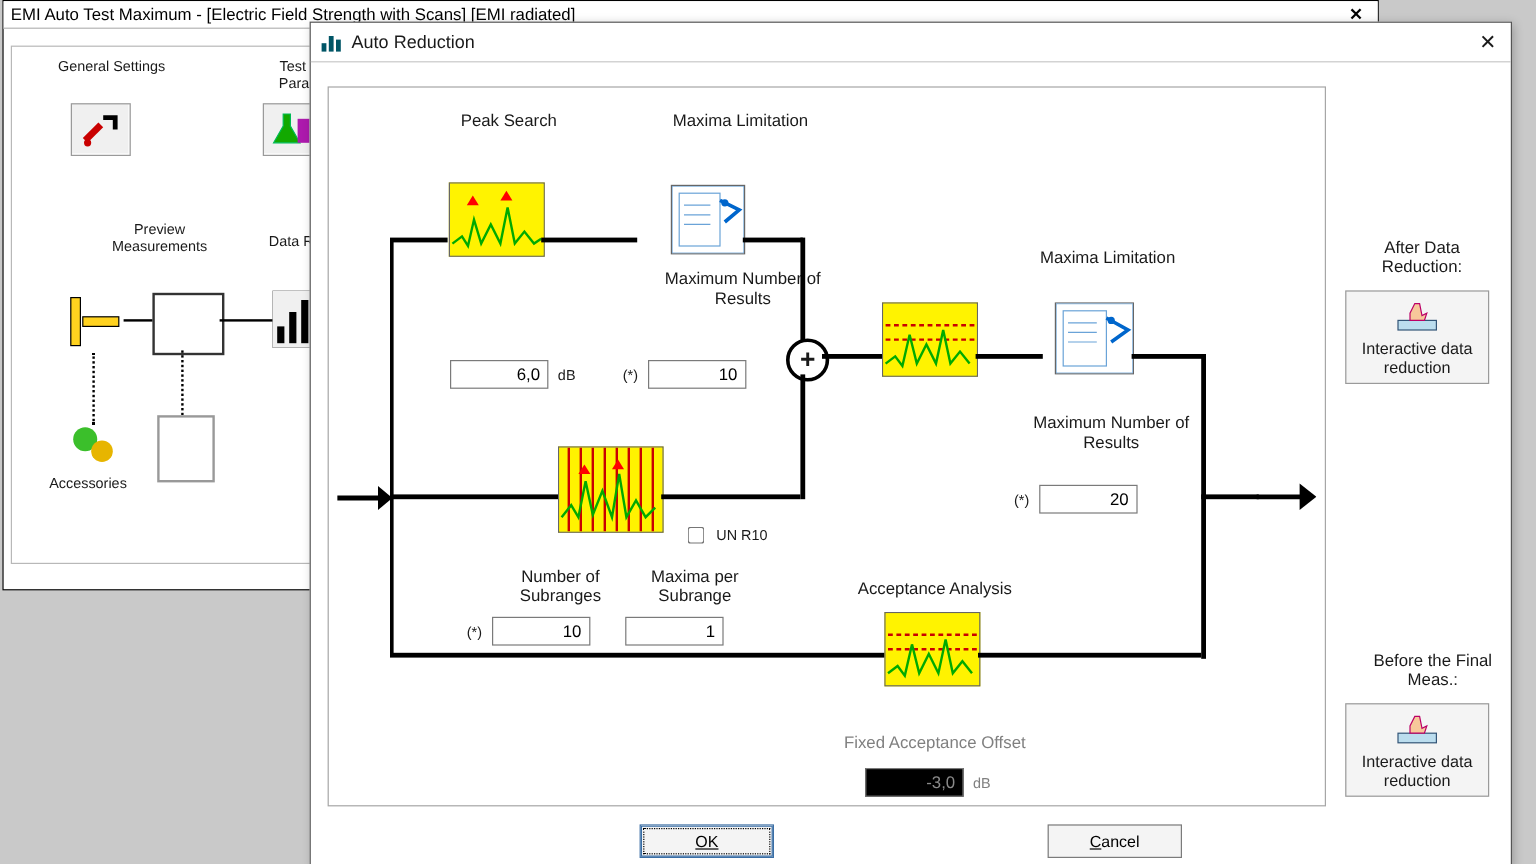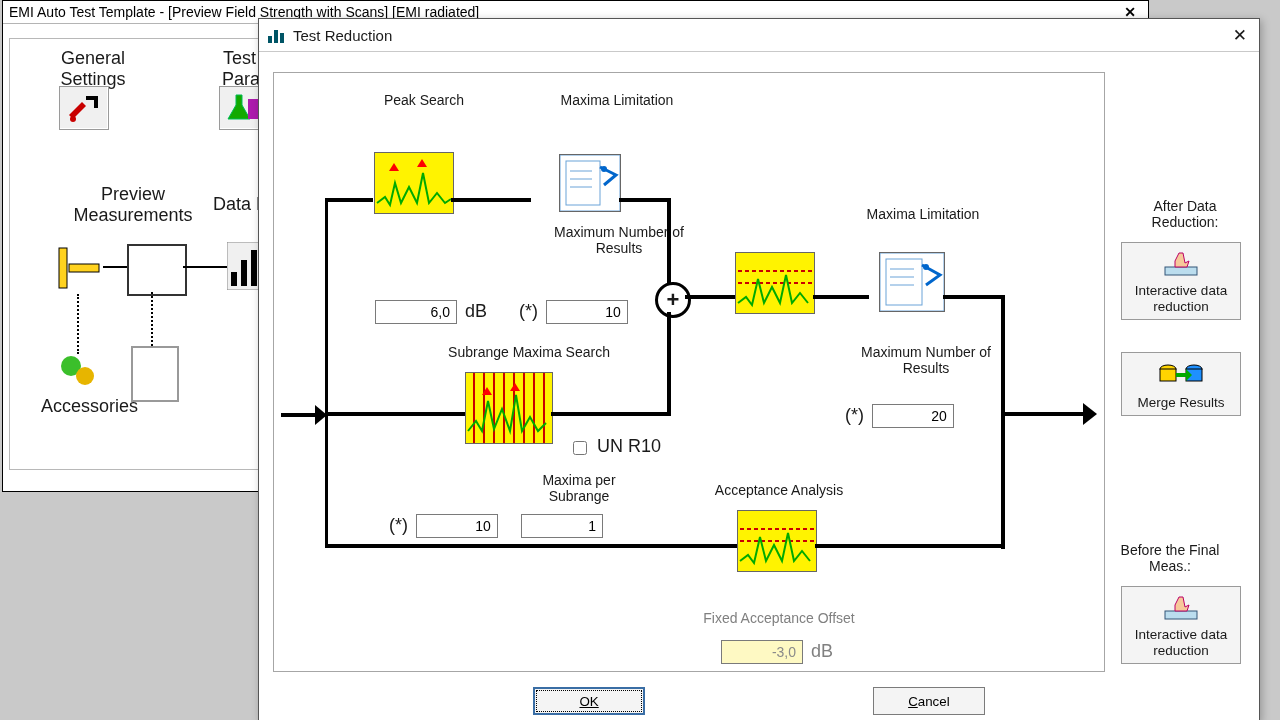--- a/index.html
+++ b/index.html
@@ -5,50 +5,50 @@
   html,body{margin:0;padding:0;width:1280px;height:720px;background:#c9c9c9;font-family:"Segoe UI",Tahoma,Arial,sans-serif;font-size:14px;color:#1a1a1a;overflow:hidden}
   .win{position:absolute;background:#fff;border:1px solid #4d6ea5}
   .titlebar{background:#fff;color:#000;height:22px;line-height:22px;padding:0 6px;border-bottom:1px solid #b4b4b4;display:flex;justify-content:space-between}
   .titlebar .ttl{white-space:nowrap;overflow:hidden}
   .titlebar .xbtn{font-weight:bold;cursor:default;padding:0 6px}
   
   #winbg{top:0;left:2px;width:1145px;height:490px;border:1px solid #000}
   #winbg .cnt{padding:8px 10px}
   #winbg .iconbtn{display:inline-block;background:#f0f0f0;border:1px solid #9a9a9a;padding:6px;margin:2px 0 8px;box-shadow:inset -1px -1px 0 #fff;}
   .sect{position:absolute;text-align:center}
-  .lbl{font-size:18px;color:#1a1a1a}
+  .lbl{font-size:12px;color:#1a1a1a}
   .groupbox{border:1px solid #b8b8b8;position:absolute;}
   
   #dlg{top:18px;left:258px;width:1000px;height:702px;border:1px solid #555;box-shadow:2px 2px 8px rgba(0,0,0,.25)}
   #dlg .dlghdr{height:24px;display:flex;align-items:center;padding:4px 8px;border-bottom:1px solid #c9c9c9}
   #dlg .dlghdr .ico{width:18px;height:18px;margin-right:8px;display:flex;align-items:flex-end;justify-content:center}
   #dlg .body{position:relative;height:630px}
   .panel{position:absolute;border:1px solid #a6a6a6;}
   .txtfld{border:1px solid #7a7a7a;background:#fff;height:22px;width:68px;text-align:right;padding:0 6px;font-family:inherit;font-size:14px}
-  .txtfld[disabled]{background:#fef9c3;color:#8a8a8a}
+  .txtfld[disabled]{background:#000000;color:#8a8a8a}
   .btn{background:#f4f4f4;border:1px solid #7b7b7b;height:28px;min-width:112px;cursor:default}
   .btn.focus{outline:1px dotted #000;outline-offset:-4px;border:1px solid #3a6ea5;box-shadow:0 0 0 1px #3a6ea5 inset}
   .chk{width:14px;height:14px;vertical-align:middle;margin-right:6px}
   .imgbox{display:inline-block;border:1px solid #666;background:#fff;padding:0}
   .imgbox.hl{background:#fff300}
   .sidebar-btn{position:absolute;border:1px solid #9a9a9a;background:#f4f4f4;width:110px;padding:6px 4px 4px;text-align:center}
   .sidebar-btn .ib{display:flex;justify-content:center;margin-bottom:4px}
   .cap{font-size:13.5px;line-height:16px}
   .small{font-size:13px}
   
   svg{display:block}
   .und{ text-decoration:underline }
   .arrow-r{position:absolute}
 </style>
 </head>
 <body>
 
 <div id="winbg" class="win">
   <div class="titlebar">
-     <span class="ttl">EMI Auto Test Template - [Preview Field Strength with Scans] [EMI radiated]</span>
+     <span class="ttl">EMI Auto Test Maximum - [Electric Field Strength with Scans] [EMI radiated]</span>
      <span class="xbtn">✕</span>
   </div>
   <div class="cnt" style="position:relative;height:460px">
     <div class="groupbox" style="left:6px;top:14px;width:1120px;height:430px"></div>
 
     <div class="sect" style="left:30px;top:24px;width:120px">
        <div class="lbl">General Settings</div>
     </div>
     <div class="sect" style="left:56px;top:60px">
       <span class="iconbtn">
@@ -114,21 +114,21 @@
 
 <div id="dlg" class="win">
   <div class="dlghdr">
      <span class="ico">
        <svg width="18" height="18">
           <rect x="1" y="10" width="4" height="7" fill="#056"></rect>
           <rect x="7" y="4" width="4" height="13" fill="#056"></rect>
           <rect x="13" y="7" width="4" height="10" fill="#056"></rect>
         </svg>
      </span>
-     <span style="font-size:15px">Test Reduction</span>
+     <span style="font-size:15px">Auto Reduction</span>
      <span style="margin-left:auto;font-size:17px;cursor:default;padding:0 4px">✕</span>
   </div>
 
   <div class="body">
 
     <div class="panel" style="left:14px;top:20px;width:830px;height:598px"></div>
 
     <svg class="arrow-r" style="left:22px;top:350px" width="46" height="26">
         <line x1="0" y1="13" x2="36" y2="13" stroke="#000" stroke-width="4"></line>
         <polygon points="34,3 46,13 34,23" fill="#000"></polygon>
@@ -172,21 +172,20 @@
     <div style="position:absolute;left:260px;top:248px">
        <span class="lbl" style="margin-right:4px">(*)</span>
        <input class="txtfld" value="10" style="">
     </div>
     <div style="position:absolute;left:360px;top:146px;width:50px;height:4px;background:#000"></div>
     <div style="position:absolute;left:408px;top:146px;width:4px;height:100px;background:#000"></div>
 
     <div style="position:absolute;left:396px;top:230px;width:30px;height:30px;border:3px solid #000;border-radius:50%;background:#fff;display:flex;align-items:center;justify-content:center;font-weight:bold;font-size:22px">+</div>
     <div style="position:absolute;left:426px;top:243px;width:50px;height:4px;background:#000"></div>
 
-    <div class="sect" style="left:140px;top:292px;width:260px">Subrange Maxima Search</div>
     <div class="imgbox hl" style="position:absolute;left:206px;top:320px">
       <svg width="86" height="70">
           <rect width="86" height="70" fill="#fff300"></rect>
         <g stroke="#c90000" stroke-width="2">
             <line x1="8" y1="0" x2="8" y2="70"></line>
             <line x1="18" y1="0" x2="18" y2="70"></line>
             <line x1="28" y1="0" x2="28" y2="70"></line>
             <line x1="38" y1="0" x2="38" y2="70"></line>
             <line x1="48" y1="0" x2="48" y2="70"></line>
             <line x1="58" y1="0" x2="58" y2="70"></line>
@@ -202,20 +201,24 @@
     </div>
     <div style="position:absolute;left:66px;top:360px;width:140px;height:4px;background:#000"></div>
     <div style="position:absolute;left:292px;top:360px;width:116px;height:4px;background:#000"></div>
     <div style="position:absolute;left:408px;top:260px;width:4px;height:104px;background:#000"></div>
 
     <div style="position:absolute;left:310px;top:384px">
        <input type="checkbox" class="chk" style="">
        <span class="lbl">UN R10</span>
     </div>
 
+    <div class="sect" style="left:148px;top:420px;width:120px">
+       <div>Number of</div>
+        <div>Subranges</div>
+    </div>
     <div class="sect" style="left:260px;top:420px;width:120px">
        <div>Maxima per</div>
         <div>Subrange</div>
     </div>
     <div style="position:absolute;left:130px;top:462px">
        <span class="lbl" style="margin-right:4px">(*)</span>
        <input class="txtfld" value="10" style="">
     </div>
     <div style="position:absolute;left:262px;top:462px">
        <input class="txtfld" value="1" style="">
@@ -286,34 +289,22 @@
     <div class="sidebar-btn" style="left:862px;top:190px">
       <div class="ib">
           <svg width="40" height="30">
             <rect x="4" y="18" width="32" height="8" fill="#bde" stroke="#357"></rect>
             <path d="M18 4 L22 4 L24 14 L28 12 L26 18 L14 18 L14 12 Z" fill="#f7c89a" stroke="#b06"></path>
           </svg>
         </div>
       <div class="cap"><span>Interactive data</span><br><span>reduction</span></div>
     </div>
 
-    <div class="sidebar-btn" style="left:862px;top:300px">
-      <div class="ib">
-          <svg width="46" height="32">
-            <ellipse cx="10" cy="10" rx="8" ry="4" fill="#ffd400" stroke="#000"></ellipse>
-            <rect x="2" y="10" width="16" height="12" fill="#ffd400" stroke="#000"></rect>
-            <ellipse cx="36" cy="10" rx="8" ry="4" fill="#1e90ff" stroke="#000"></ellipse>
-            <rect x="28" y="10" width="16" height="12" fill="#1e90ff" stroke="#000"></rect>
-            <polygon points="18,14 28,14 28,10 34,16 28,22 28,18 18,18" fill="#0a0"></polygon>
-          </svg>
-        </div>
-      <div class="cap">Merge Results</div>
-    </div>
-
-    <div class="sect" style="left:851px;top:490px;width:120px">
+
+    <div class="sect" style="left:875px;top:490px;width:120px">
        <div>Before the Final</div>
         <div>Meas.:</div>
     </div>
     <div class="sidebar-btn" style="left:862px;top:534px">
       <div class="ib">
           <svg width="40" height="30">
             <rect x="4" y="18" width="32" height="8" fill="#bde" stroke="#357"></rect>
             <path d="M18 4 L22 4 L24 14 L28 12 L26 18 L14 18 L14 12 Z" fill="#f7c89a" stroke="#b06"></path>
           </svg>
         </div>

